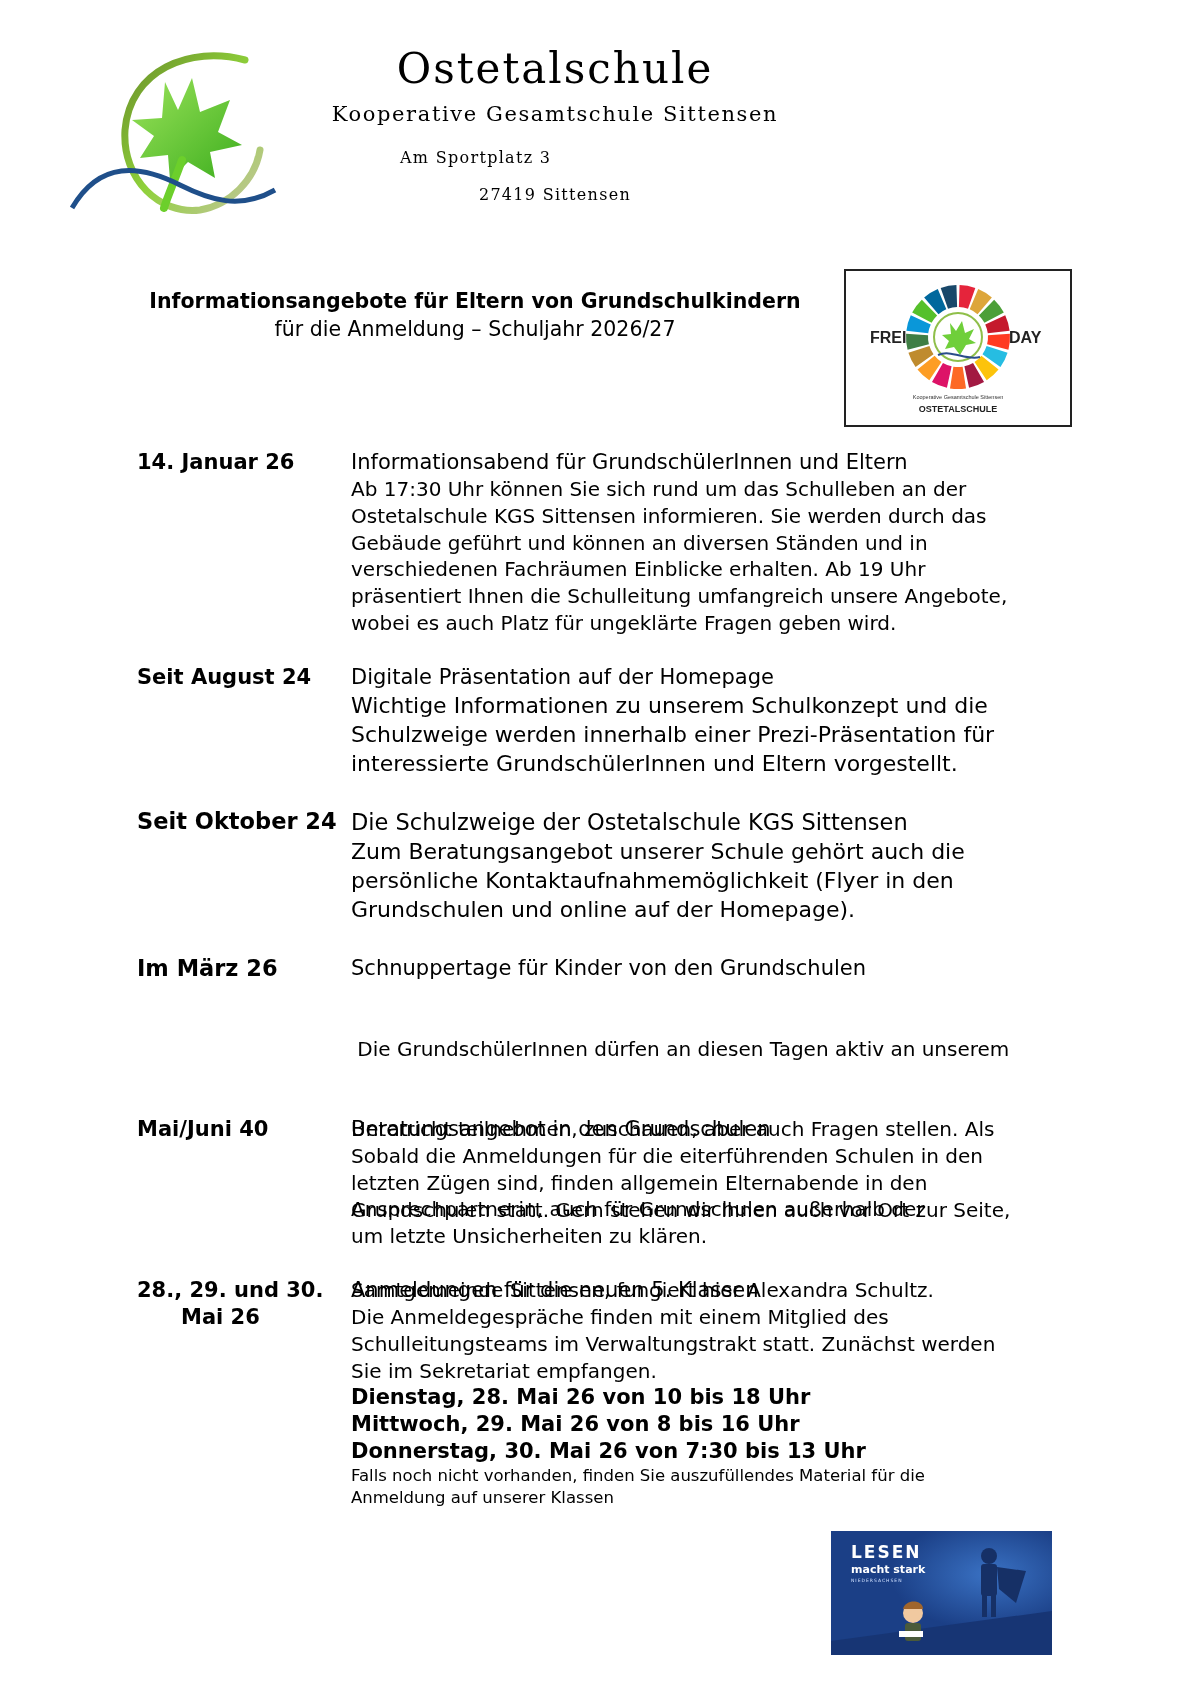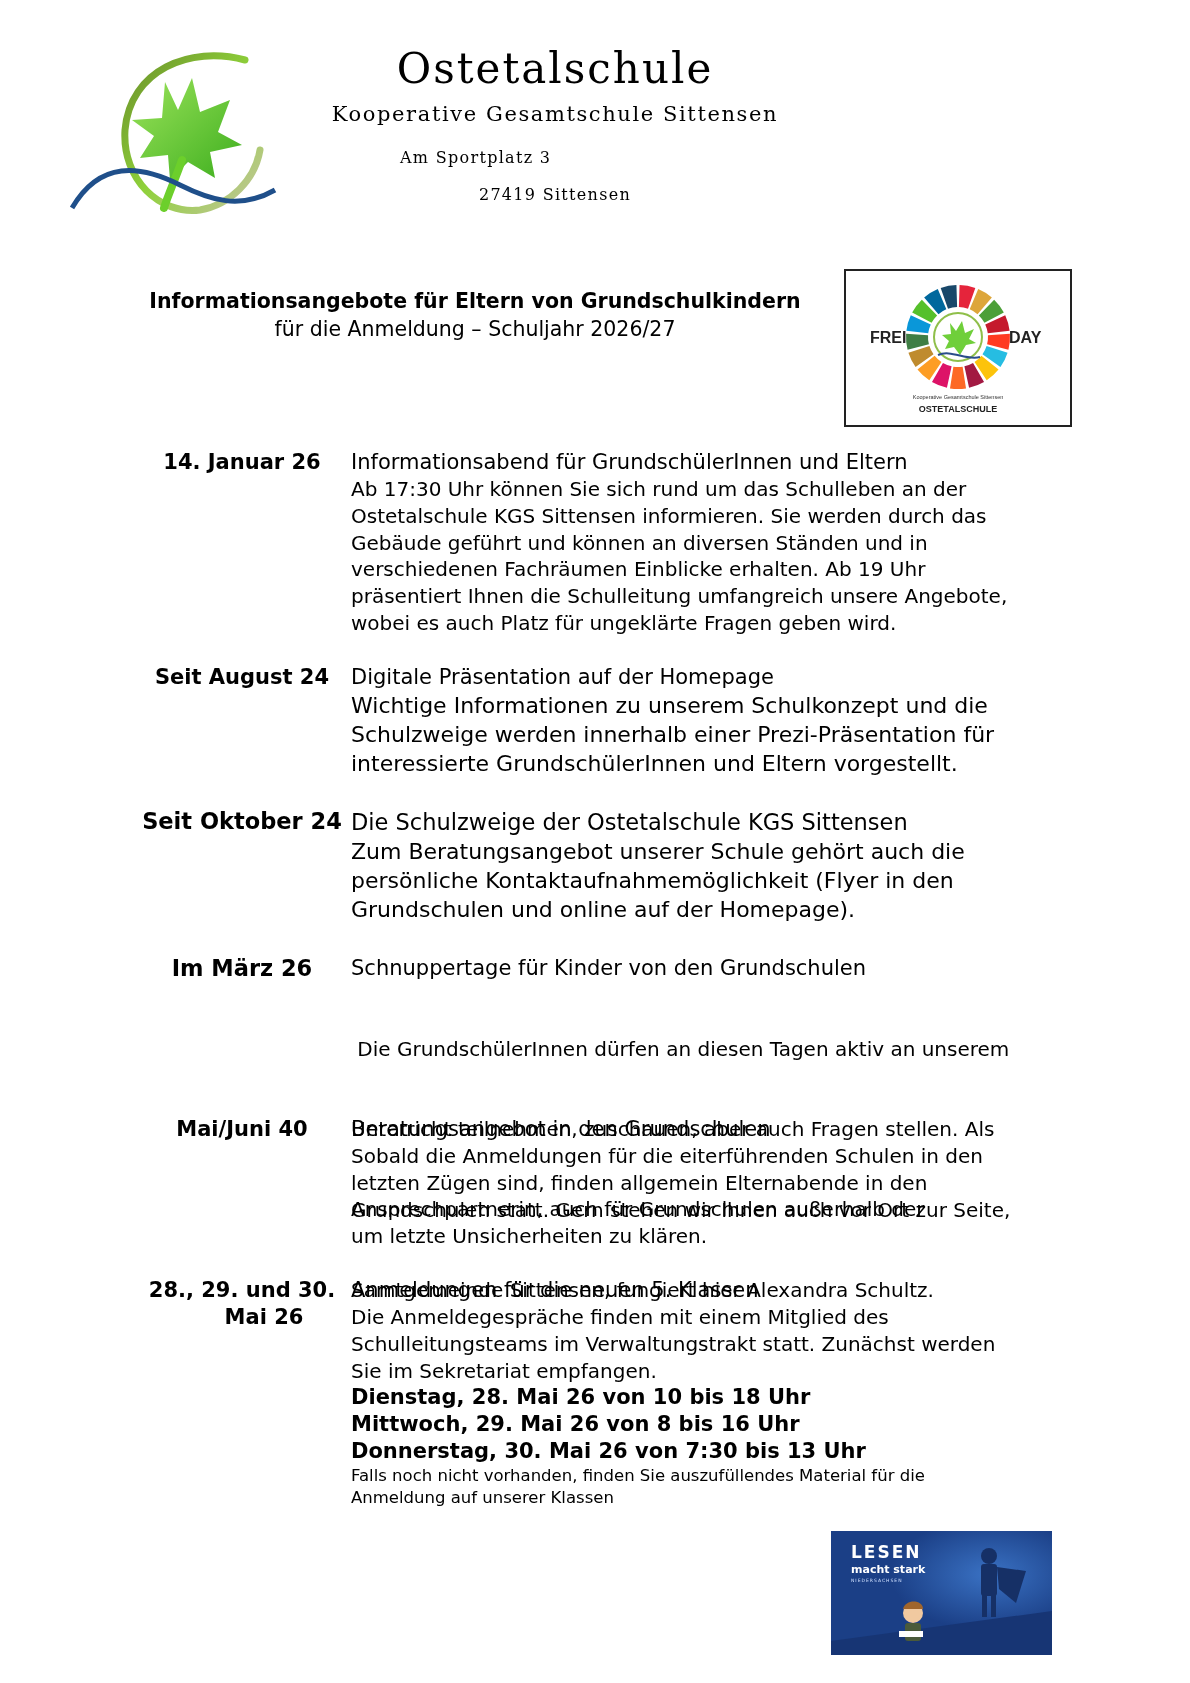--- a/index.html
+++ b/index.html
@@ -19,21 +19,21 @@
   
   #doc-title { left: 130px; top: 289px; width: 690px; text-align: center; font-weight: bold; font-size: 20.5px; }
   #doc-subtitle { left: 130px; top: 317px; width: 690px; text-align: center; font-size: 20.5px; }
 
   
   #freiday-box { left: 844px; top: 249px; width: 228px; height: 158px; border: 2px solid #222; box-sizing: border-box; margin-top: 20px; }
   #freiday-box svg { position: absolute; left: 0; top: 0; }
 
   
   .entry { position: absolute; left: 137px; width: 930px; }
-  .entry .date { position: absolute; left: 0; top: 0; width: 210px; font-weight: bold; font-size: 21px; line-height: 27px; text-align: center; }
+  .entry .date { position: absolute; left: 0; top: 0; width: 210px; font-weight: bold; font-size: 21px; line-height: 27px; }
   .entry .content { position: absolute; left: 214px; top: 0; width: 720px; }
   .entry .heading { font-weight: normal; font-size: 21px; line-height: 27px; }
   .entry .body { font-size: 20px; line-height: 26.8px; }
   .entry .body.large { font-size: 22px; line-height: 29px; }
   .entry .strong-line { font-weight: bold; font-size: 21px; line-height: 27px; }
   .entry .small { font-size: 16.5px; line-height: 22px; }
   .entry .date.big { font-size: 22.5px; }
   .entry .heading.big { font-size: 22.5px; line-height: 29px; }
   .date-sub { display: block; padding-left: 44px; }
 

